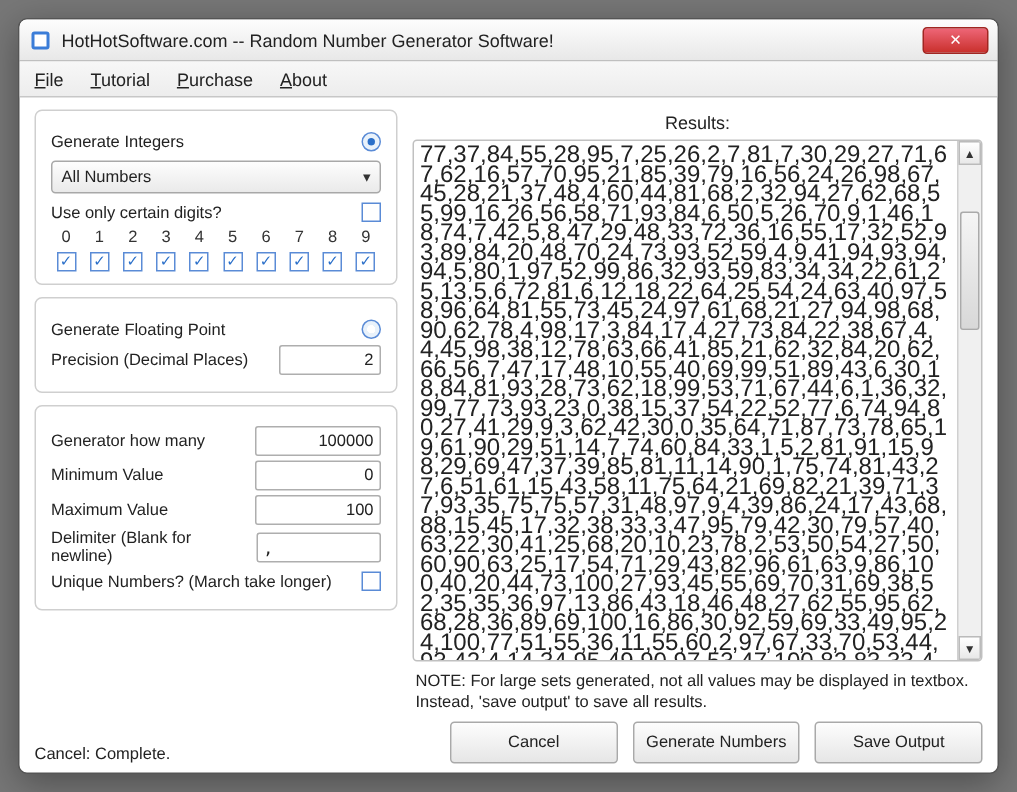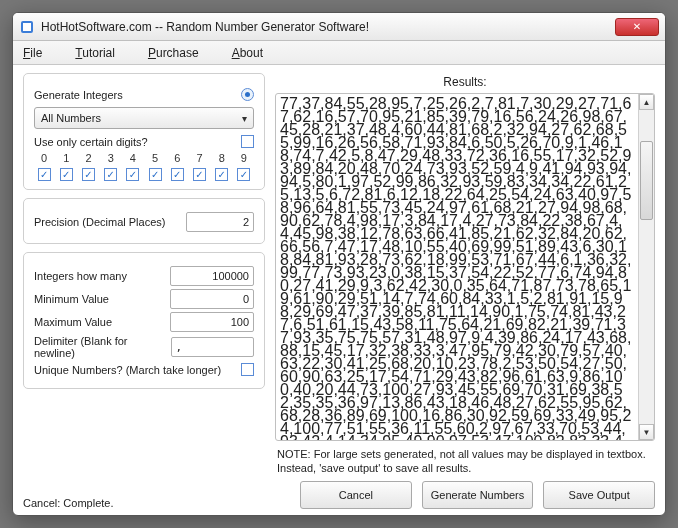--- a/index.html
+++ b/index.html
@@ -41,21 +41,21 @@
     border-radius: 3px;
     color:#fff;
     display:flex;align-items:center;justify-content:center;
     font-size: 10px; cursor:pointer;
   }
   .menubar {
     height: 24px;
     background: linear-gradient(#f7f7f7,#ededed);
     border-bottom: 1px solid #c7c7c7;
     display:flex; align-items:center;
-    padding: 0 10px; gap: 33px;
+    padding: 0 10px; gap: 18px;
     font-size: 12px; color:#222;
   }
   .menubar span { cursor:pointer; }
   .menubar span u { text-decoration: underline; }
   .content {
     display:flex;
     padding: 8px 10px 6px 10px;
     gap: 10px;
     height: calc(100% - 28px - 24px);
   }
@@ -213,31 +213,35 @@
           <span class="digit-box">
               <span class="check checked"></span>
             </span>
           <span class="digit-box">
               <span class="check checked"></span>
             </span>
         </div>
       </div>
 
       <div class="group">
+        <div class="row">
+          <span class="field-label">Generate Floating Point</span>
+          <span class="radio"></span>
+        </div>
         <div class="field-row precision">
           <span class="field-label">Precision (Decimal Places)</span>
           <div class="textbox">
               <span>2</span>
             </div>
         </div>
       </div>
 
       <div class="group">
         <div class="field-row">
-          <span class="field-label">Integers how many</span>
+          <span class="field-label">Generator how many</span>
           <div class="textbox">
               <span>100000</span>
             </div>
         </div>
         <div class="field-row">
           <span class="field-label">Minimum Value</span>
           <div class="textbox">
               <span>0</span>
             </div>
         </div>

